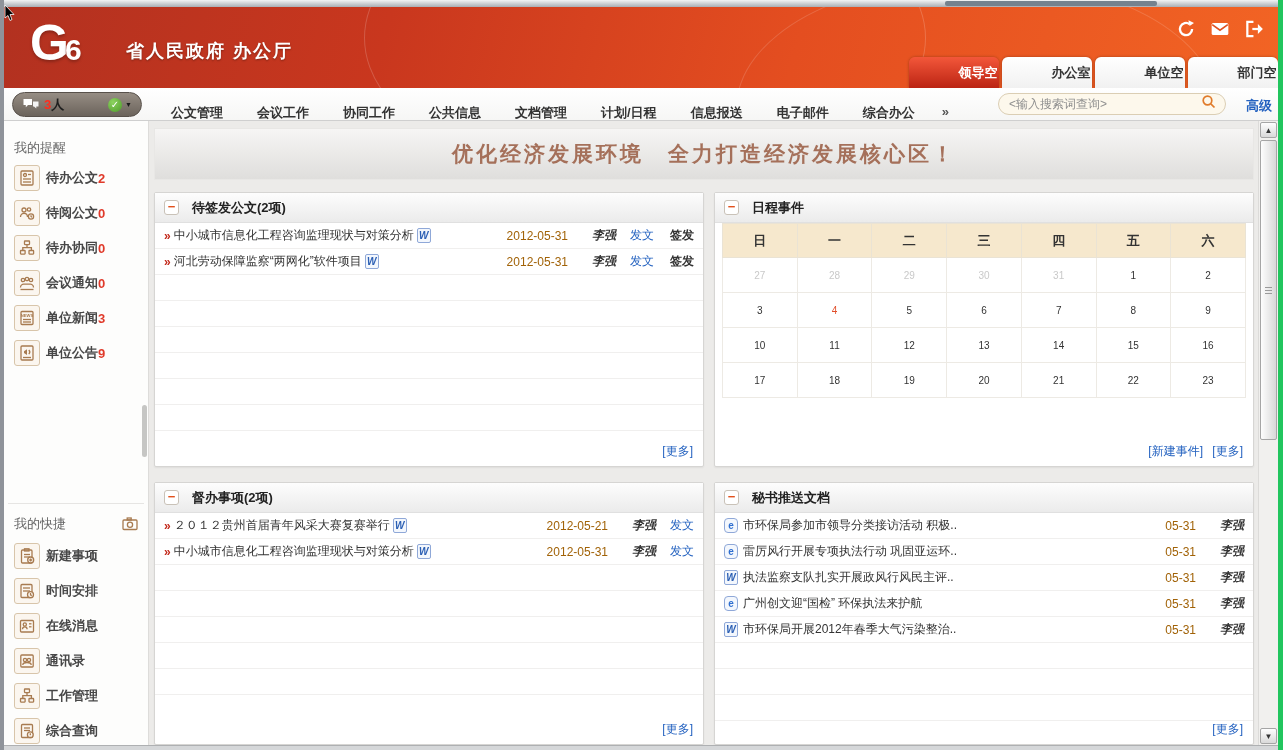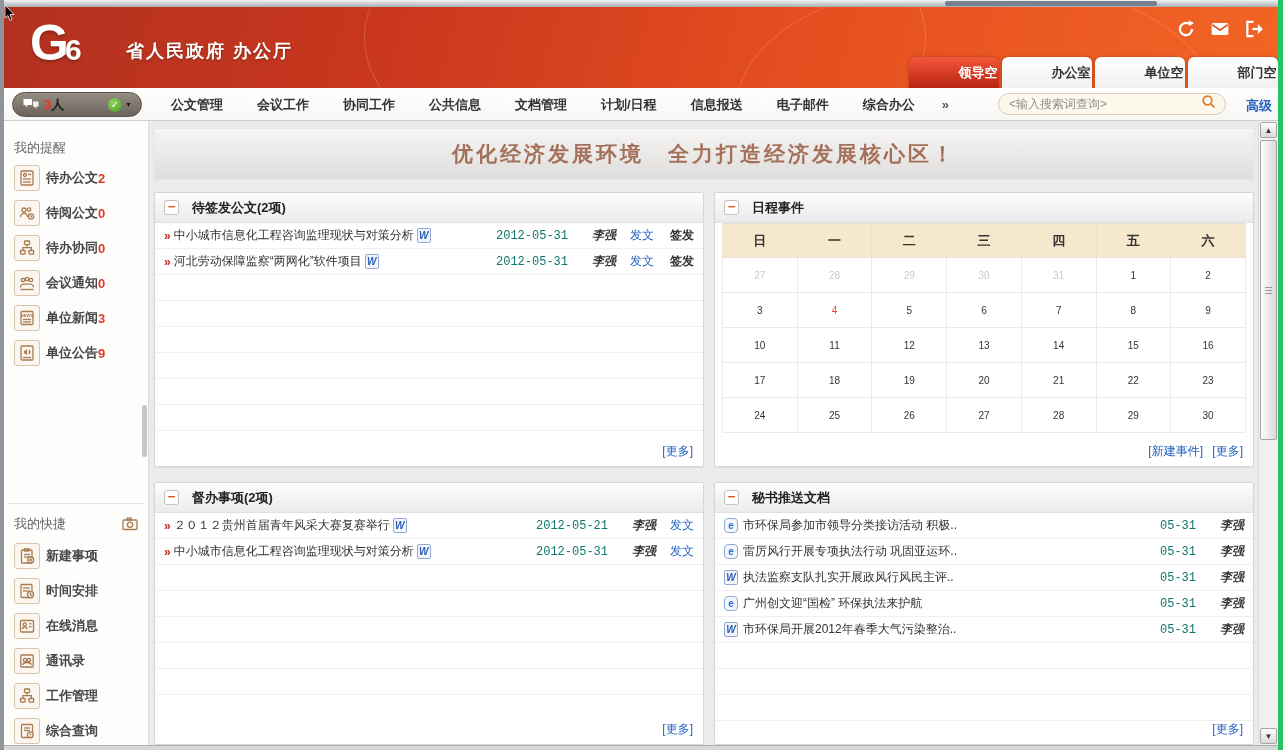--- a/index.html
+++ b/index.html
@@ -35,21 +35,21 @@
   .navbar{position:absolute;top:88px;left:0;right:0;height:33px;background:linear-gradient(#ffffff,#f6f6f5);
     border-bottom:1px solid #cfcfcf;z-index:2;}
   .online{position:absolute;left:8px;top:4px;width:130px;height:25px;border-radius:13px;cursor:pointer;
     background:linear-gradient(#968d84,#6b635b);border:1px solid #58514b;display:flex;align-items:center;padding:0 9px;}
   .online .cnt{color:#ff2d1e;font-weight:bold;font-size:13px;margin-left:4px;}
   .online .unit{color:#1d1d1d;font-weight:bold;font-size:13px;}
   .online .status{margin-left:auto;display:flex;align-items:center;gap:3px;}
   .check{width:14px;height:14px;border-radius:50%;background:radial-gradient(circle at 35% 30%,#8cd35f,#4e9a2a);
     color:#fff;font-size:10px;line-height:14px;text-align:center;}
   .caret{font-size:7px;color:#1a1a1a;}
-  .menu{position:absolute;left:150px;top:0;height:33px;display:flex;align-items:center;}
+  .menu{position:absolute;left:150px;top:16px;height:33px;display:flex;}
   .menu-item{padding:0 17px;font-size:13px;font-weight:bold;color:#333;cursor:pointer;white-space:nowrap;}
   .menu-more{padding:0 10px;color:#555;font-weight:bold;font-size:13px;cursor:pointer;}
   .search{position:absolute;right:52px;top:5px;width:228px;height:22px;border:1px solid #dbceb4;border-radius:12px;
     background:#fdf8ec;display:flex;align-items:center;padding:0 8px;}
   .search input{flex:1;border:none;background:transparent;outline:none;font-size:12px;color:#777;font-family:inherit;}
   .search input::placeholder{color:#8f8f8f;}
   .advanced{position:absolute;right:6px;top:9px;color:#2462c0;font-size:13px;font-weight:bold;cursor:pointer;}
   
   .sidebar{position:absolute;top:121px;left:0;width:145px;bottom:5px;background:#fdfdfc;border-right:1px solid #dddcda;}
   .side-title{color:#666;font-size:13px;}
@@ -81,21 +81,21 @@
   .collapse{width:15px;height:15px;border:1px solid #c9c2b8;border-radius:3px;background:#fff;color:#e2511c;
     font-size:13px;font-weight:bold;line-height:12px;text-align:center;cursor:pointer;flex:none;}
   .p-title{margin-left:13px;font-size:13px;font-weight:bold;color:#222;}
   .lrow{height:26px;display:flex;align-items:center;padding:0 9px;border-bottom:1px solid #f0efee;font-size:12px;}
   .chev{color:#c3281b;font-weight:bold;margin-right:3px;font-size:12px;flex:none;}
   .lrow .t{color:#333;white-space:nowrap;overflow:hidden;cursor:pointer;}
   .fico{width:14px;height:15px;margin-left:3px;border:1px solid #8fa8d8;background:#f3f7fd;color:#2b5fb4;
     font-size:10px;font-weight:bold;font-style:italic;text-align:center;line-height:13px;border-radius:2px;flex:none;}
   .fico.e{font-style:normal;color:#2f6fd0;margin-left:0;margin-right:5px;border-radius:4px;}
   .fico.w2{margin-left:0;margin-right:5px;}
-  .lrow .dt{margin-left:auto;color:#0f766e;flex:none;font-family:Liberation Mono, monospace;}
+  .lrow .dt{margin-left:auto;color:#a16207;flex:none;}
   .lrow .ps{margin-left:24px;color:#333;font-weight:bold;flex:none;font-style:italic;}
   .lrow .lk{margin-left:14px;color:#2462c0;flex:none;cursor:pointer;}
   .lrow .ac{margin-left:16px;color:#333;font-weight:bold;flex:none;cursor:pointer;}
   .p-more{position:absolute;right:10px;bottom:6px;color:#2462c0;font-size:12px;cursor:pointer;}
   
   .cal{width:calc(100% - 14px);margin:0 auto;border-collapse:collapse;}
   .cal th{height:34px;background:#f6e8cd;border:1px solid #eae3d4;font-size:13px;color:#333;}
   .cal td{height:35px;border:1px solid #edeae4;text-align:center;font-size:10px;color:#333;cursor:pointer;background:#fff;}
   .cal td.muted{color:#c9c9c9;}
   .cal td.hot{color:#e14e2a;}
@@ -445,29 +445,20 @@
           </tr>
           <tr>
             <td>17</td>
             <td>18</td>
             <td>19</td>
             <td>20</td>
             <td>21</td>
             <td>22</td>
             <td>23</td>
           </tr>
-          <tr>
-            <td>24</td>
-            <td>25</td>
-            <td>26</td>
-            <td>27</td>
-            <td>28</td>
-            <td>29</td>
-            <td>30</td>
-          </tr>
         </tbody>
       </table>
       <div class="cal-links">
         <span>[新建事件]</span>
         <span>[更多]</span>
       </div>
     </div>
 
     <div class="panel" id="panel-sup">
       <div class="p-head">

